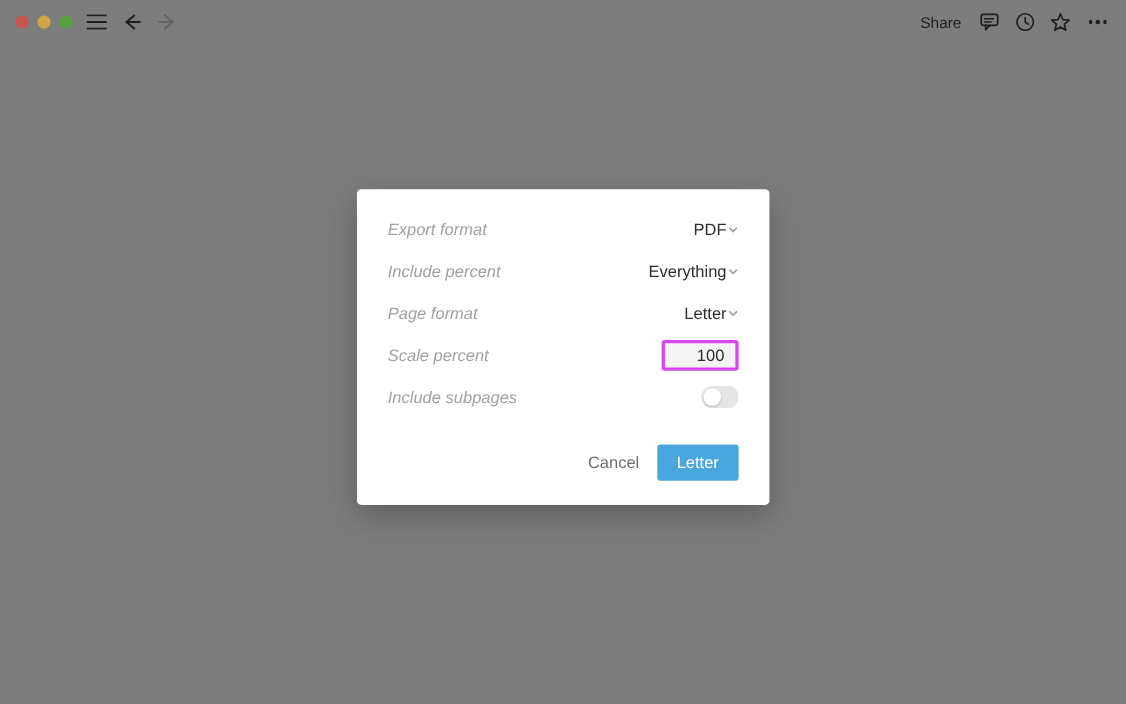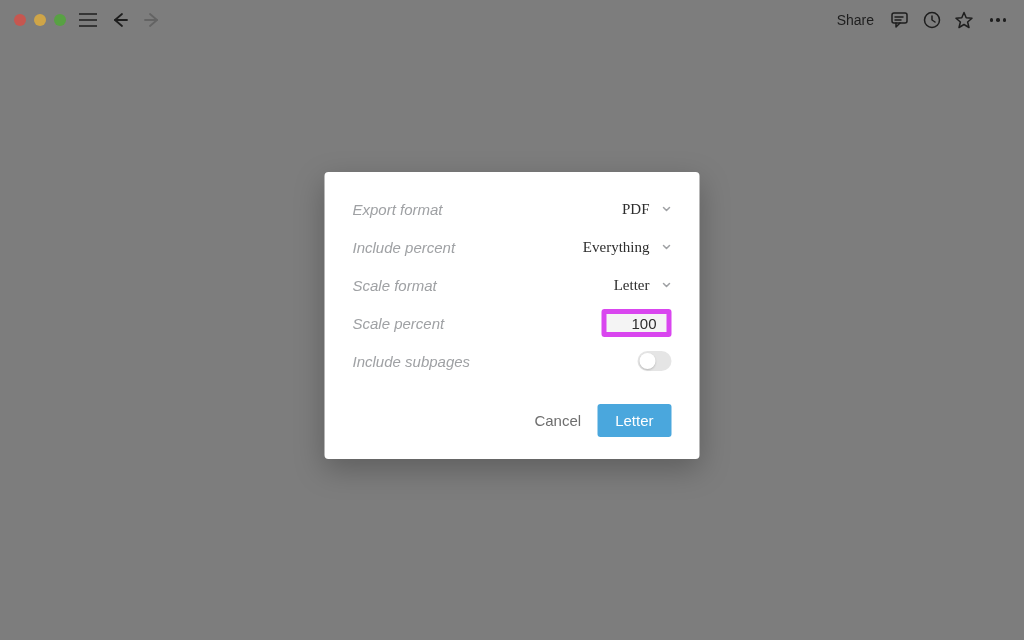--- a/index.html
+++ b/index.html
@@ -84,38 +84,37 @@
     }
     .form-label {
       font-size: 15px;
       color: #9fa1a4;
       font-weight: 400;
       font-style: italic;
     }
     .form-value {
       display: flex;
       align-items: center;
-      gap: 12px;
-      cursor: pointer;
-      font-family: Liberation Serif, serif;
+      gap: 1px;
+      cursor: pointer;
     }
     .form-value-text {
       font-size: 15px;
       color: #2d2d2d;
     }
     .chevron-down {
       width: 10px; height: 10px;
       display: flex; align-items: center; justify-content: center;
       color: #9fa1a4;
     }
 
     .scale-input {
       width: 70px;
       height: 28px;
-      border: 5px solid #d946ef;
+      border: 3px solid #d946ef;
       border-radius: 3px;
       background: #f4f4f4;
       font-size: 15px;
       color: #2d2d2d;
       text-align: right;
       padding: 0 10px;
       font-family: inherit;
     }
 
     .toggle {
@@ -246,21 +245,21 @@
         <span class="form-value-text">Everything</span>
         <span class="chevron-down">
           <svg width="10" height="10" viewBox="0 0 10 10" fill="none" stroke="currentColor" stroke-width="1.5" stroke-linecap="round" stroke-linejoin="round">
               <polyline points="2,3.5 5,6.5 8,3.5"></polyline>
             </svg>
         </span>
       </div>
     </div>
 
     <div class="form-row">
-      <span class="form-label">Scale format</span>
+      <span class="form-label">Page format</span>
       <div class="form-value">
         <span class="form-value-text">Letter</span>
         <span class="chevron-down">
           <svg width="10" height="10" viewBox="0 0 10 10" fill="none" stroke="currentColor" stroke-width="1.5" stroke-linecap="round" stroke-linejoin="round">
               <polyline points="2,3.5 5,6.5 8,3.5"></polyline>
             </svg>
         </span>
       </div>
     </div>
 

